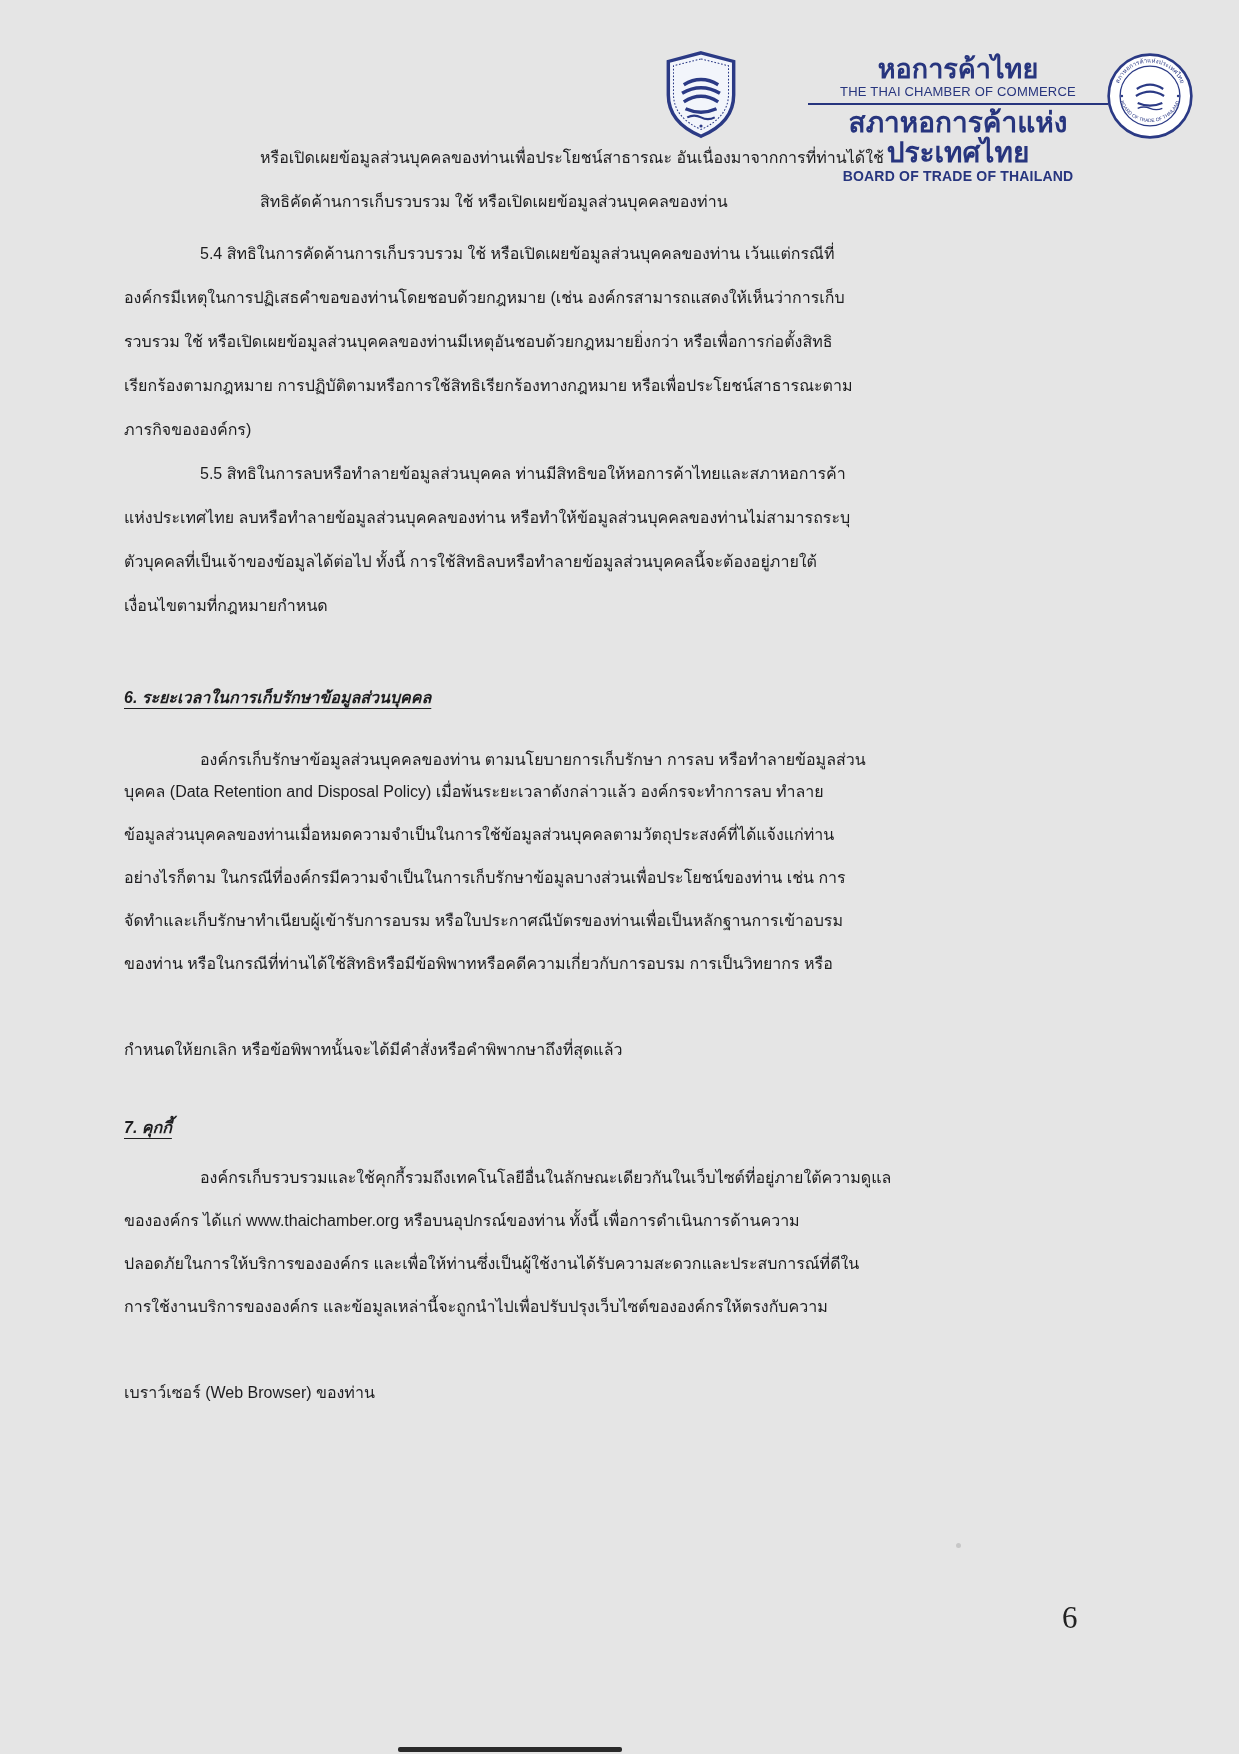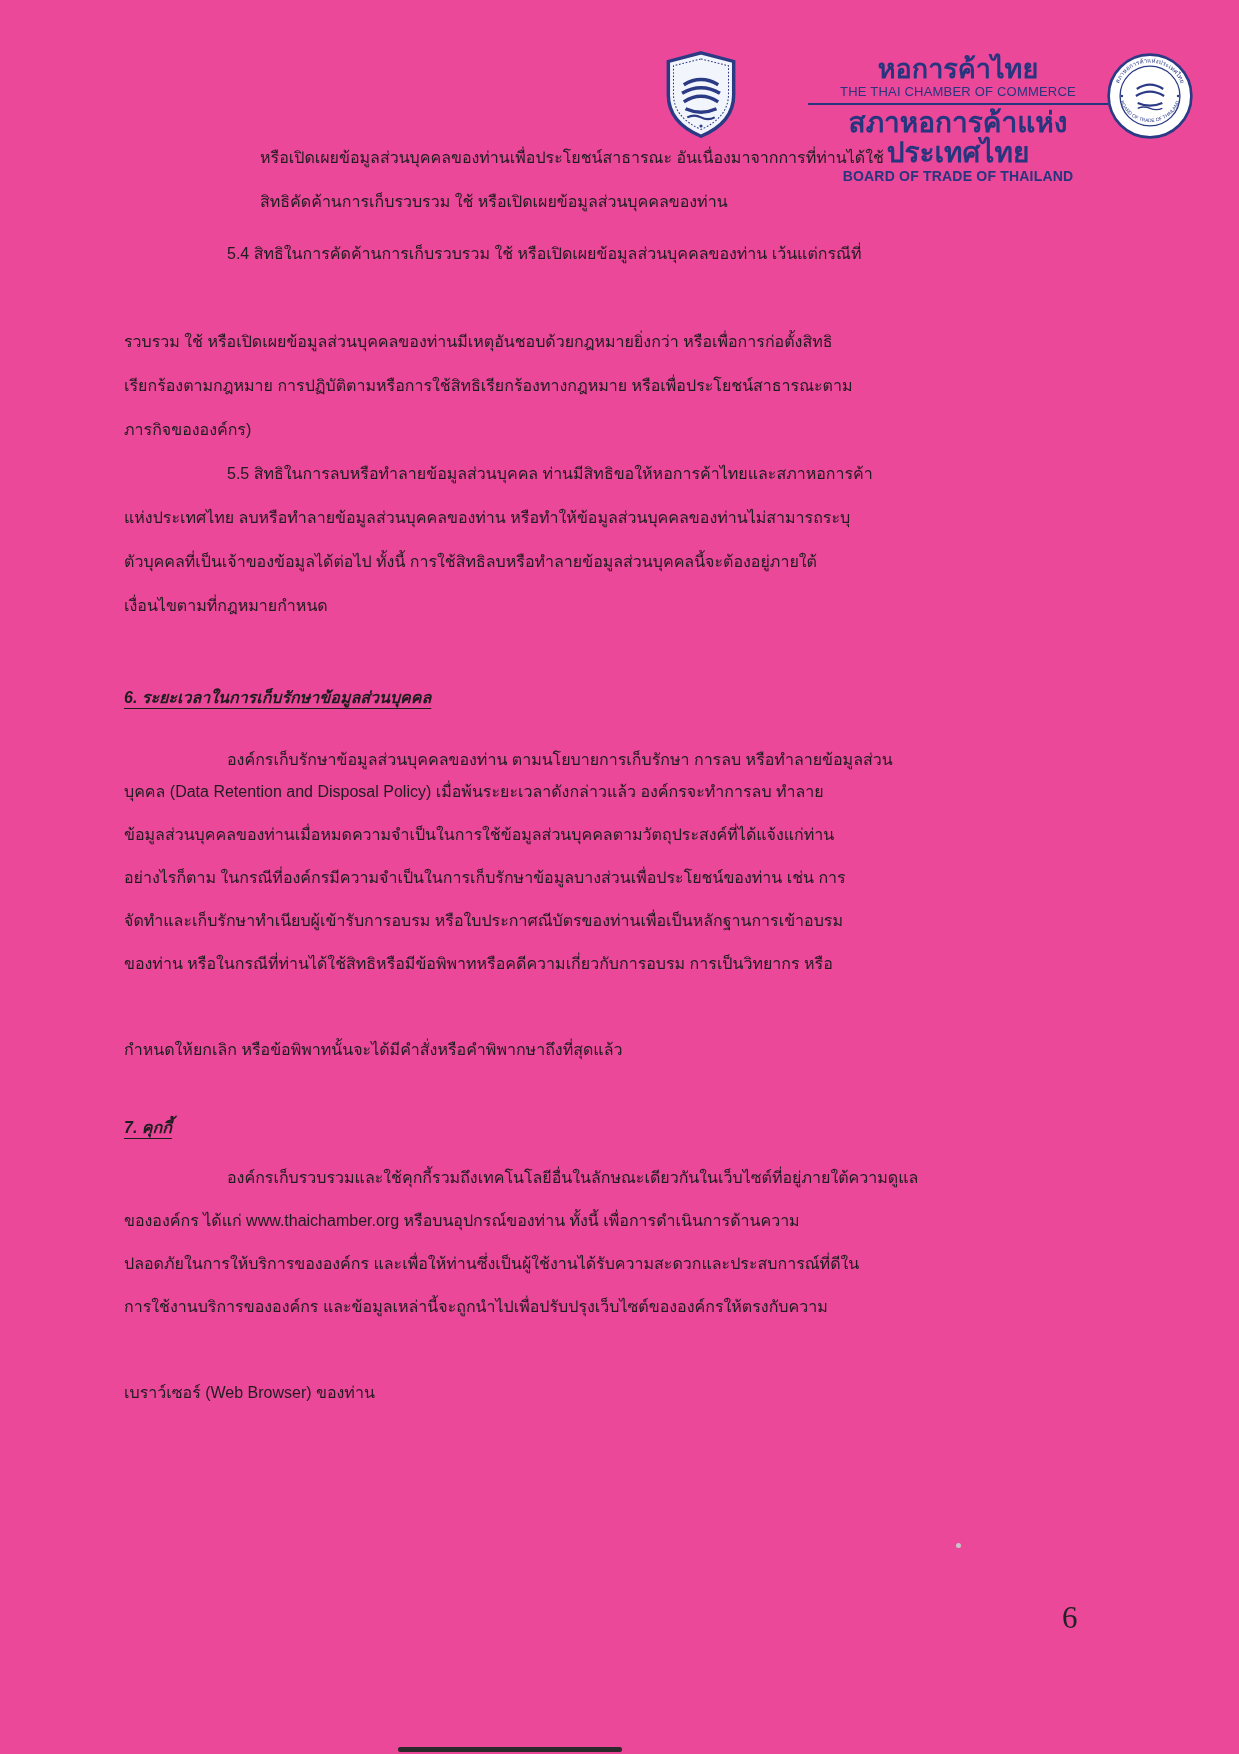--- a/index.html
+++ b/index.html
@@ -1,20 +1,20 @@
 <!DOCTYPE html>
 <html lang="th"><head>
 <meta charset="utf-8">
 <style>
   html,body{margin:0;padding:0;background:#9a9a9a;}
   .page{
     position:relative;
     width:1239px;height:1754px;
     margin:0 auto;
-    background:#ec4899;
+    background:#e5e5e5;
     overflow:hidden;
     font-family:"Liberation Sans",sans-serif;
     color:#1d1d1f;
   }
   
   .header{position:absolute;top:0;left:0;width:100%;height:160px;}
   .shield{position:absolute;left:658px;top:50px;width:86px;height:90px;}
   .org-block{position:absolute;left:808px;top:55px;width:300px;text-align:center;color:#27357e;}
   .org-thai-1{font-size:27px;font-weight:700;line-height:1.05;}
   .org-eng-1{font-size:13px;font-weight:400;letter-spacing:.2px;margin-top:1px;}
@@ -24,21 +24,21 @@
   .seal{position:absolute;left:1106px;top:52px;width:88px;height:88px;}
   
   .line{
     position:absolute;
     left:124px;
     font-size:16px;
     line-height:1.45;
     white-space:nowrap;
     color:#1d1d1f;
   }
-  .indent{left:200px;margin-left:27px;}
+  .indent{left:200px;}
   .cont{left:260px;}
   .heading{
     font-weight:700;
     text-decoration:underline;
     text-underline-offset:5px;
     font-style:italic;
   }
   .page-number{
     position:absolute;left:1062px;top:1600px;
     font-family:"Liberation Serif",serif;
@@ -99,20 +99,21 @@
       <path d="M36 64 Q43 61 50 64 Q57 67 64 64" fill="none" stroke="#2b3a85" stroke-width="1.5"></path>
       <circle cx="18" cy="50" r="1.5" fill="#2b3a85"></circle>
       <circle cx="82" cy="50" r="1.5" fill="#2b3a85"></circle>
     </svg>
   </div>
 
   <div class="line cont" style="top:146px">หรือเปิดเผยข้อมูลส่วนบุคคลของท่านเพื่อประโยชน์สาธารณะ อันเนื่องมาจากการที่ท่านได้ใช้</div>
   <div class="line cont" style="top:190px">สิทธิคัดค้านการเก็บรวบรวม ใช้ หรือเปิดเผยข้อมูลส่วนบุคคลของท่าน</div>
 
   <div class="line indent" style="top:242px">5.4 สิทธิในการคัดค้านการเก็บรวบรวม ใช้ หรือเปิดเผยข้อมูลส่วนบุคคลของท่าน เว้นแต่กรณีที่</div>
+  <div class="line" style="top:286px">องค์กรมีเหตุในการปฏิเสธคำขอของท่านโดยชอบด้วยกฎหมาย (เช่น องค์กรสามารถแสดงให้เห็นว่าการเก็บ</div>
   <div class="line" style="top:330px">รวบรวม ใช้ หรือเปิดเผยข้อมูลส่วนบุคคลของท่านมีเหตุอันชอบด้วยกฎหมายยิ่งกว่า หรือเพื่อการก่อตั้งสิทธิ</div>
   <div class="line" style="top:374px">เรียกร้องตามกฎหมาย การปฏิบัติตามหรือการใช้สิทธิเรียกร้องทางกฎหมาย หรือเพื่อประโยชน์สาธารณะตาม</div>
   <div class="line" style="top:418px">ภารกิจขององค์กร)</div>
 
   <div class="line indent" style="top:462px">5.5 สิทธิในการลบหรือทำลายข้อมูลส่วนบุคคล ท่านมีสิทธิขอให้หอการค้าไทยและสภาหอการค้า</div>
   <div class="line" style="top:506px">แห่งประเทศไทย ลบหรือทำลายข้อมูลส่วนบุคคลของท่าน หรือทำให้ข้อมูลส่วนบุคคลของท่านไม่สามารถระบุ</div>
   <div class="line" style="top:550px">ตัวบุคคลที่เป็นเจ้าของข้อมูลได้ต่อไป ทั้งนี้ การใช้สิทธิลบหรือทำลายข้อมูลส่วนบุคคลนี้จะต้องอยู่ภายใต้</div>
   <div class="line" style="top:594px">เงื่อนไขตามที่กฎหมายกำหนด</div>
 
   <div class="line heading" style="top:686px">6. ระยะเวลาในการเก็บรักษาข้อมูลส่วนบุคคล</div>

